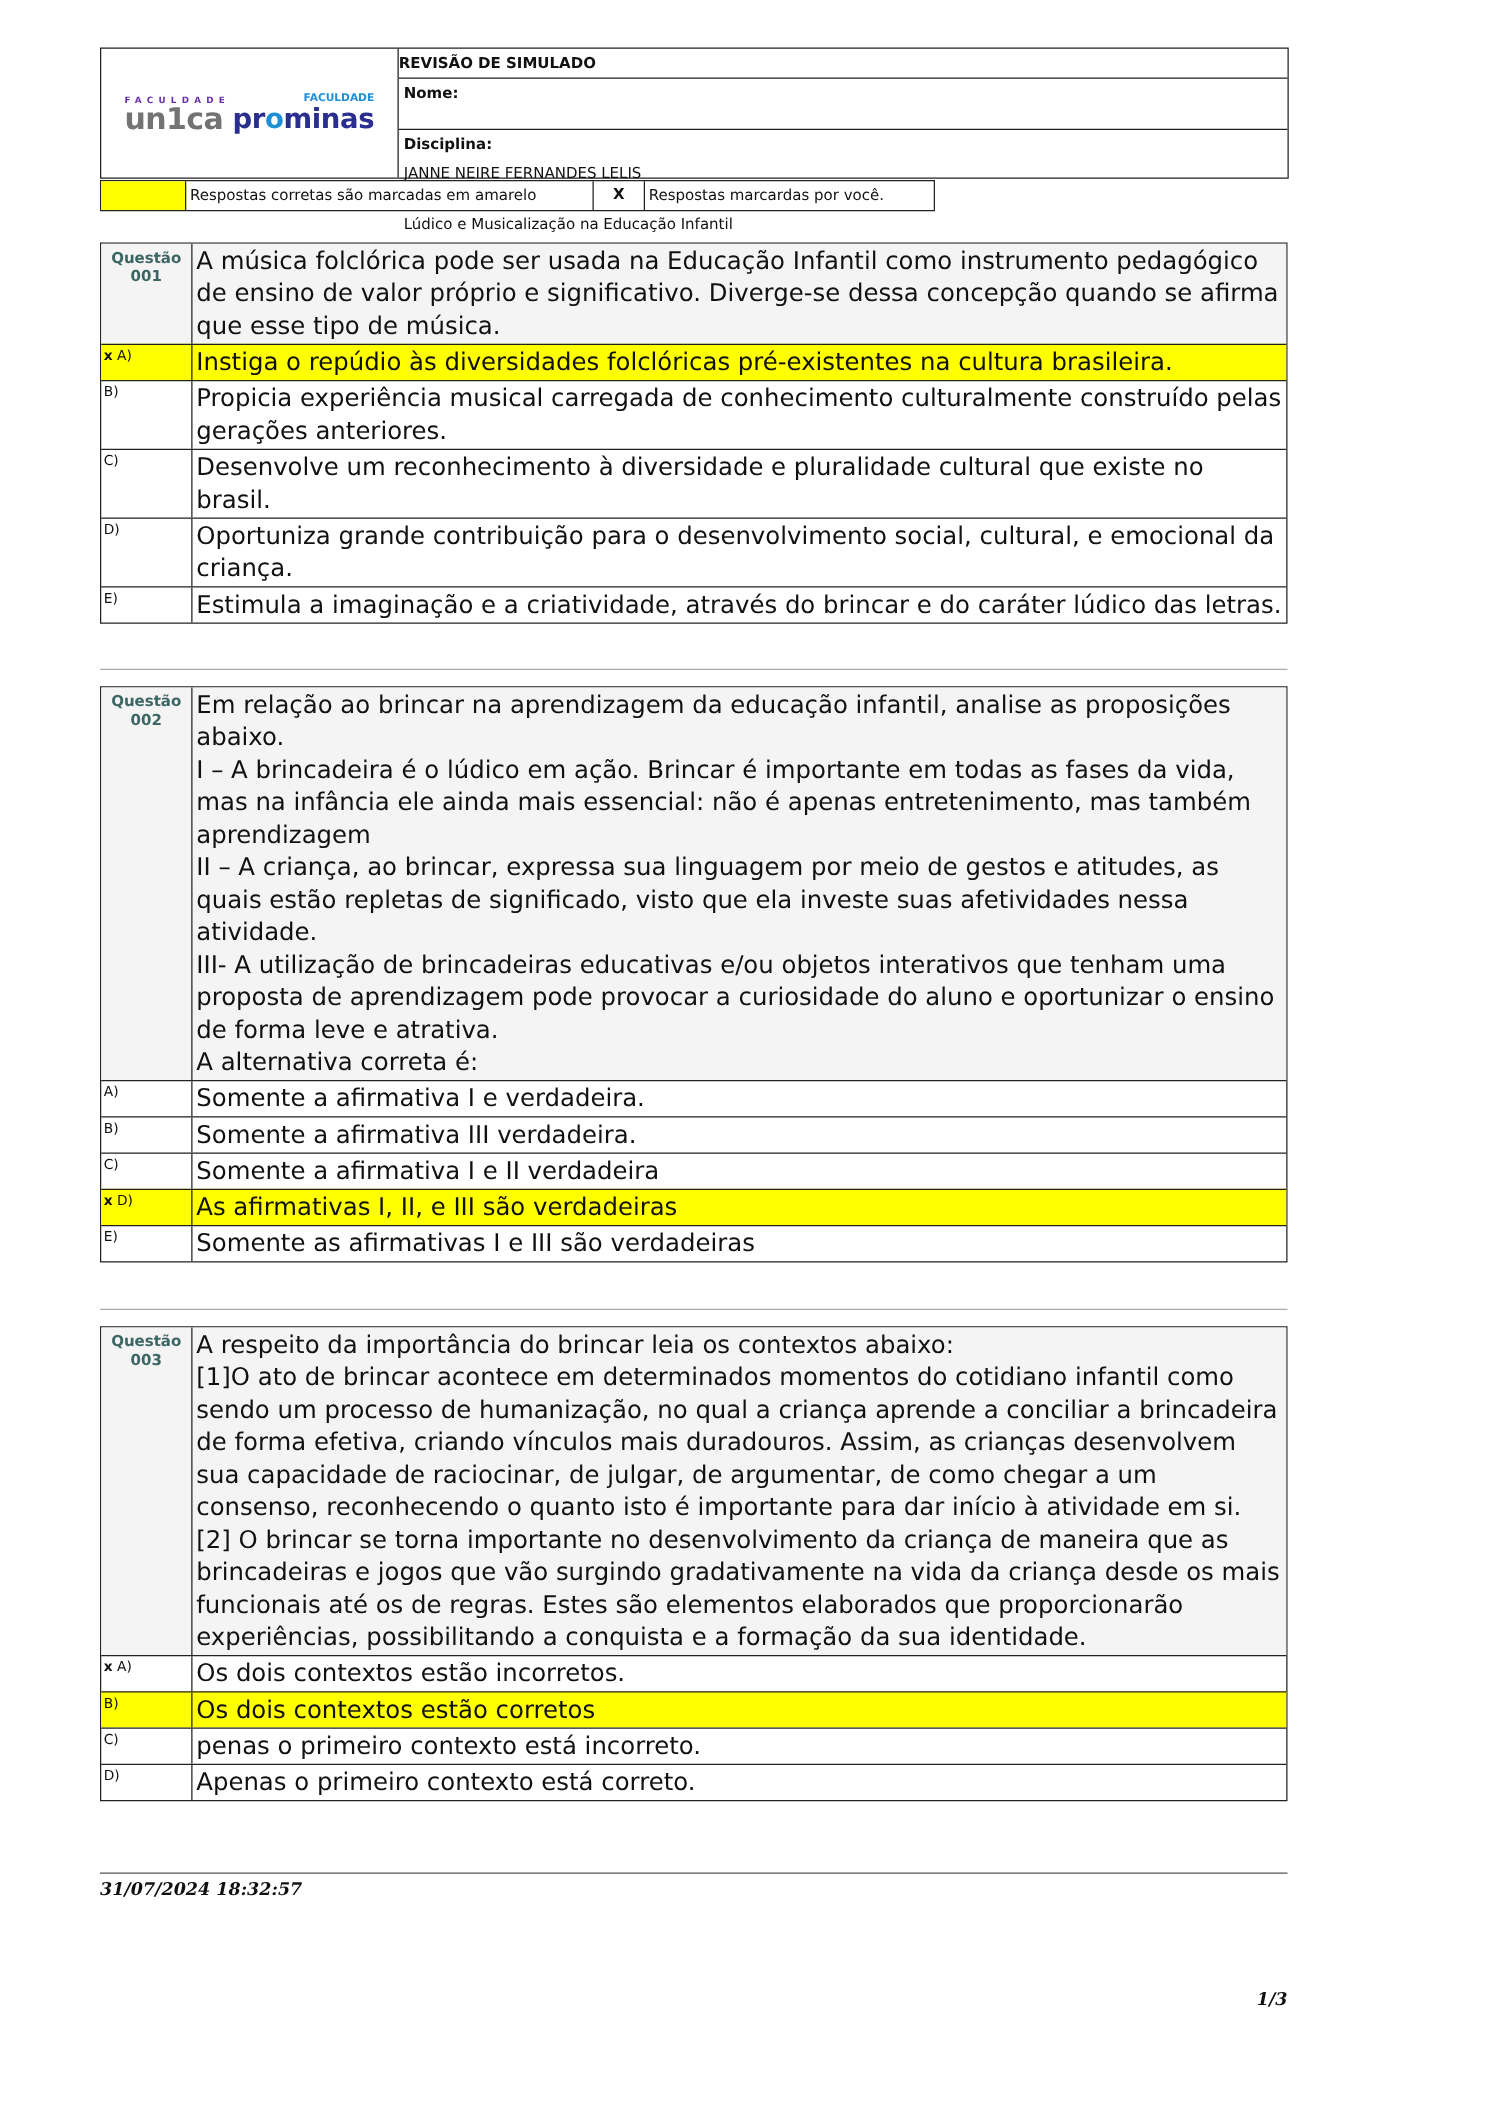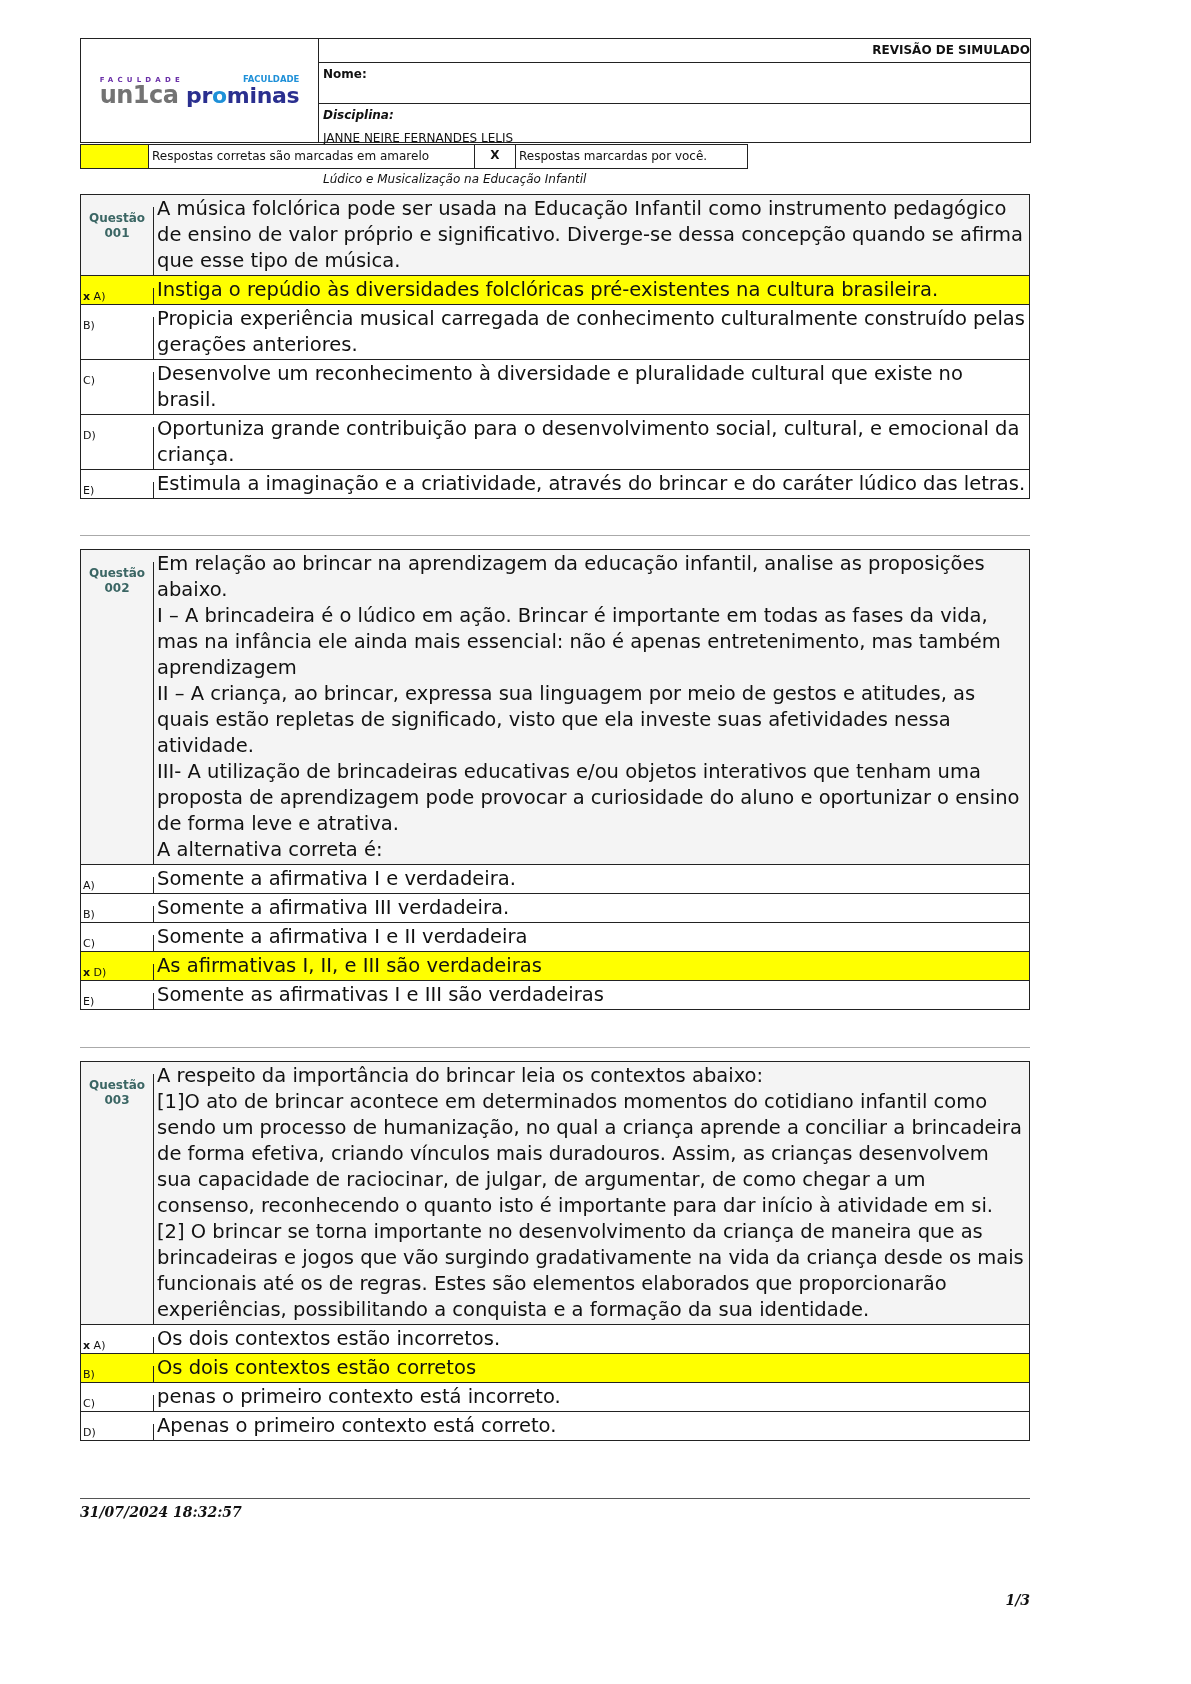--- a/index.html
+++ b/index.html
@@ -8,39 +8,39 @@
   .logo-cell { width: 237px; border-right: 1.5px solid #222; display: flex; align-items: center; justify-content: center; gap: 2px; }
   .logo-unica { display: flex; flex-direction: column; align-items: flex-start; }
   .logo-unica .fac { font-family: "DejaVu Sans", sans-serif; font-size: 7px; letter-spacing: 4.2px; color: #6a2fa8; font-weight: bold; margin-bottom: 0px; }
   .logo-unica .name { font-family: "DejaVu Sans", sans-serif; font-size: 24px; font-weight: bold; color: #737373; letter-spacing: -0.5px; line-height: 22px; }
   .logo-prominas { display: flex; flex-direction: column; align-items: flex-end; }
   .logo-prominas .fac { font-size: 8.5px; color: #1e90d8; font-weight: bold; margin-bottom: 1px; }
   .logo-prominas .name { font-size: 22px; font-weight: bold; color: #2a2f8f; letter-spacing: -0.3px; line-height: 22px; }
   .logo-prominas .name .o { color: #1e90d8; }
 
   .info-cell { flex: 1; display: flex; flex-direction: column; }
-  .info-title { height: 23px; border-bottom: 1.5px solid #222; text-align: right; font-size: 12px; font-weight: bold; line-height: 23px; }
+  .info-title { height: 23px; border-bottom: 1.5px solid #222; text-align: left; font-size: 12px; font-weight: bold; line-height: 23px; }
   .info-row { border-bottom: 1.5px solid #222; padding: 3px 4px 2px 4px; font-size: 12px; line-height: 16px; box-sizing: border-box; }
-  .info-row:last-child { border-bottom: none; font-style: italic; }
+  .info-row:last-child { border-bottom: none; }
   .info-row .lbl { font-weight: bold; display: block; }
   .info-row .val { display: block; margin-top: 48px; }
   .info-row.nome { height: 41px; }
   .info-row.disc { flex: 1; }
 
   .legend { position: absolute; left: 80px; top: 144px; height: 25px; display: flex; border: 1.5px solid #222; box-sizing: border-box; font-size: 12px; }
   .legend .swatch { width: 67px; background: #ffff00; border-right: 1.5px solid #222; }
   .legend .txt { width: 322px; padding-left: 3px; line-height: 22px; border-right: 1.5px solid #222; }
   .legend .xmark { width: 40px; text-align: center; font-weight: bold; line-height: 20px; border-right: 1.5px solid #222; }
   .legend .txt2 { width: 228px; padding-left: 3px; line-height: 22px; }
 
   
   .q-table { position: absolute; left: 80px; width: 950px; border: 1.5px solid #222; box-sizing: border-box; }
   .q-row { display: flex; border-top: 1.5px solid #222; }
   .q-row:first-child { border-top: none; }
-  .q-row .left { width: 73px; border-right: 1.5px solid #222; font-size: 11px; padding: 2px 0 0 2px; box-sizing: border-box; flex-shrink: 0; margin-top: 12px; }
+  .q-row .left { width: 73px; border-right: 1.5px solid #222; font-size: 11px; padding: 2px 0 0 2px; box-sizing: border-box; flex-shrink: 0; }
   .q-row .right { flex: 1; font-size: 19.5px; line-height: 26px; padding: 1px 2px 1px 3px; box-sizing: border-box; }
   .q-row.stem { background: #f4f4f4; }
   .q-row.stem .left { text-align: center; color: #3b6664; font-weight: bold; font-size: 12px; line-height: 15px; padding: 4px 0 0 0; }
   .q-row.correct { background: #ffff00; }
   .q-row .mark { font-weight: bold; }
   .q-stem-line { display: block; }
 
   .sep { position: absolute; left: 80px; width: 950px; height: 0; border-top: 1.5px solid #aaa; }
 
   .footer-line { position: absolute; left: 80px; top: 1498px; width: 950px; border-top: 1px solid #555; }

